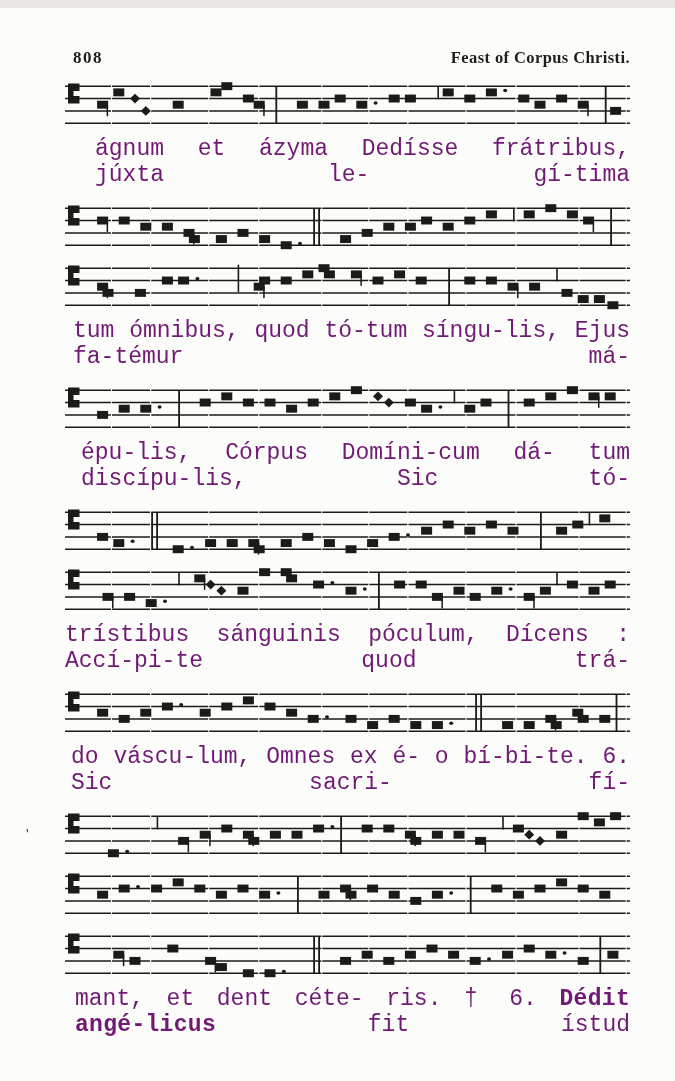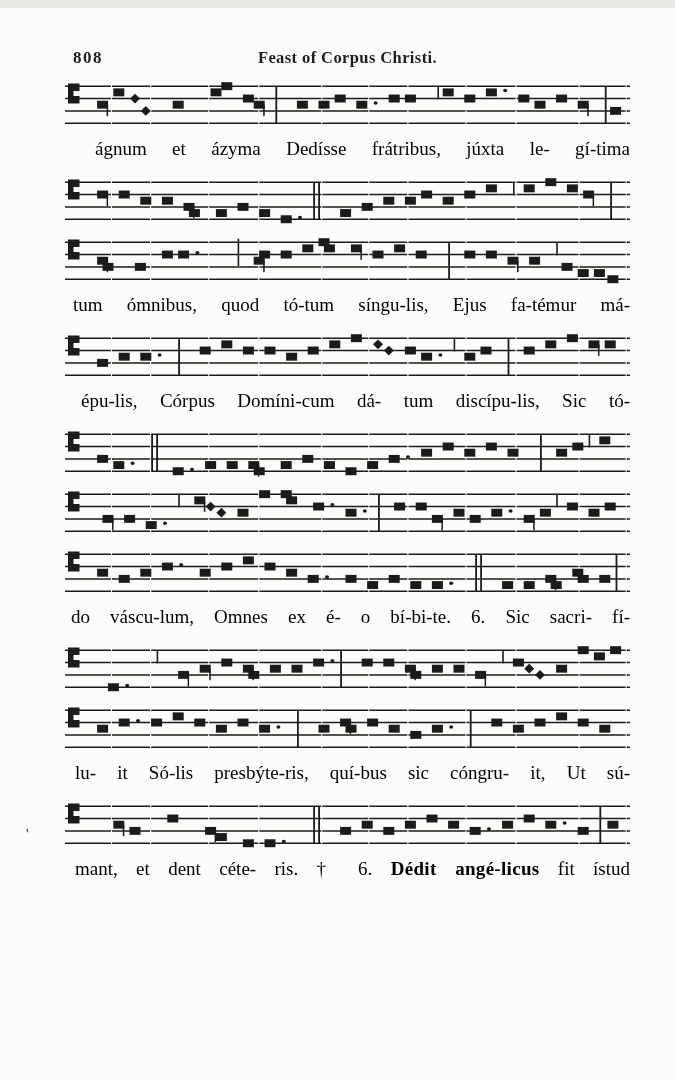--- a/index.html
+++ b/index.html
@@ -13,30 +13,31 @@
     font-family:"Liberation Serif", serif;
     color:#1e1e1c;
     overflow:hidden;
   }
   header { position:relative; height:24px; margin-bottom:8px; }
   .page-number {
     position:absolute; left:8px; top:0;
     font-size:17px; font-weight:700; letter-spacing:1.5px;
   }
   .page-title {
-    display:block; text-align:center;
+    display:block; text-align:right;
     font-size:16.5px; font-weight:700; letter-spacing:0.4px;
   }
   .system { position:relative; }
   .staff-svg { display:block; width:100%; height:60px; }
   .lyric {
-    font-size:19px; line-height:26px;
+    font-size:23px; line-height:26px;
     margin:-4px 0 14px 0;
     text-align:justify; text-align-last:justify;
-    color:#000000;
+    color:#701a75;
+    font-family:Liberation Mono, monospace;
   }
   .lyric .bold { font-weight:700; letter-spacing:0.3px; }
   .margin-mark {
     position:absolute; left:26px; top:818px;
     font-size:15px; color:#3a3a38;
   }
 </style>
 </head>
 <body>
 
@@ -278,20 +279,21 @@
           <rect x="426.3" y="23.5" width="11" height="9" fill="#1b1b19"></rect>
           <circle cx="445.6" cy="26" r="2" fill="#1b1b19"></circle>
           <rect x="458.7" y="30.5" width="11" height="9" fill="#1b1b19"></rect>
           <rect x="468.2" y="35" width="1.5" height="13" fill="#1b1b19"></rect>
           <rect x="474.9" y="23.5" width="11" height="9" fill="#1b1b19"></rect>
           <rect x="491.2" y="7" width="1.6" height="15" fill="#1b1b19"></rect>
           <rect x="501.90000000000003" y="16.5" width="11" height="9" fill="#1b1b19"></rect>
           <rect x="523.5" y="23.5" width="11" height="9" fill="#1b1b19"></rect>
           <rect x="539.7" y="16.5" width="11" height="9" fill="#1b1b19"></rect>
         </svg>
+        <div class="lyric"><span>trístibus    sánguinis  póculum,  Dícens :  Accí-pi-te  quod  trá-</span></div>
       </div>
       <div class="system">
         <svg viewBox="0 0 565 68" preserveAspectRatio="none" class="staff-svg">
           <line x1="0" y1="7" x2="565" y2="7" stroke="#1b1b19" stroke-width="1.7" stroke-dasharray="46 1 38 1.2 57 1 49 1.1 62 1"></line>
           <line x1="0" y1="21" x2="565" y2="21" stroke="#1b1b19" stroke-width="1.7" stroke-dasharray="46 1 38 1.2 57 1 49 1.1 62 1"></line>
           <line x1="0" y1="35" x2="565" y2="35" stroke="#1b1b19" stroke-width="1.7" stroke-dasharray="46 1 38 1.2 57 1 49 1.1 62 1"></line>
           <line x1="0" y1="49" x2="565" y2="49" stroke="#1b1b19" stroke-width="1.7" stroke-dasharray="46 1 38 1.2 57 1 49 1.1 62 1"></line>
           <path d="M3,4 h11.5 v8.5 h-6 v5.5 h6 v8.5 h-11.5 z" fill="#1b1b19"></path>
           <rect x="32.1" y="23.5" width="11" height="9" fill="#1b1b19"></rect>
           <rect x="53.7" y="30.5" width="11" height="9" fill="#1b1b19"></rect>
@@ -395,21 +397,20 @@
           <rect x="366.90000000000003" y="23.5" width="11" height="9" fill="#1b1b19"></rect>
           <circle cx="386.20000000000005" cy="26" r="2" fill="#1b1b19"></circle>
           <rect x="404.8" y="7" width="1.8" height="42" fill="#1b1b19"></rect>
           <rect x="426.3" y="16.5" width="11" height="9" fill="#1b1b19"></rect>
           <rect x="447.90000000000003" y="23.5" width="11" height="9" fill="#1b1b19"></rect>
           <rect x="469.5" y="16.5" width="11" height="9" fill="#1b1b19"></rect>
           <rect x="491.1" y="9.5" width="11" height="9" fill="#1b1b19"></rect>
           <rect x="512.7" y="16.5" width="11" height="9" fill="#1b1b19"></rect>
           <rect x="534.3" y="23.5" width="11" height="9" fill="#1b1b19"></rect>
         </svg>
-        <div class="lyric" style="padding-left: 10px;"><span>lu- it   Só-lis presbýte-ris,   quí-bus  sic  cóngru- it,    Ut  sú-</span></div>
       </div>
       <div class="system">
         <svg viewBox="0 0 565 68" preserveAspectRatio="none" class="staff-svg">
           <line x1="0" y1="7" x2="565" y2="7" stroke="#1b1b19" stroke-width="1.7" stroke-dasharray="46 1 38 1.2 57 1 49 1.1 62 1"></line>
           <line x1="0" y1="21" x2="565" y2="21" stroke="#1b1b19" stroke-width="1.7" stroke-dasharray="46 1 38 1.2 57 1 49 1.1 62 1"></line>
           <line x1="0" y1="35" x2="565" y2="35" stroke="#1b1b19" stroke-width="1.7" stroke-dasharray="46 1 38 1.2 57 1 49 1.1 62 1"></line>
           <line x1="0" y1="49" x2="565" y2="49" stroke="#1b1b19" stroke-width="1.7" stroke-dasharray="46 1 38 1.2 57 1 49 1.1 62 1"></line>
           <path d="M3,4 h11.5 v8.5 h-6 v5.5 h6 v8.5 h-11.5 z" fill="#1b1b19"></path>
           <rect x="48.300000000000004" y="23.5" width="11" height="9" fill="#1b1b19"></rect>
           <rect x="57.800000000000004" y="28" width="1.5" height="13" fill="#1b1b19"></rect>

